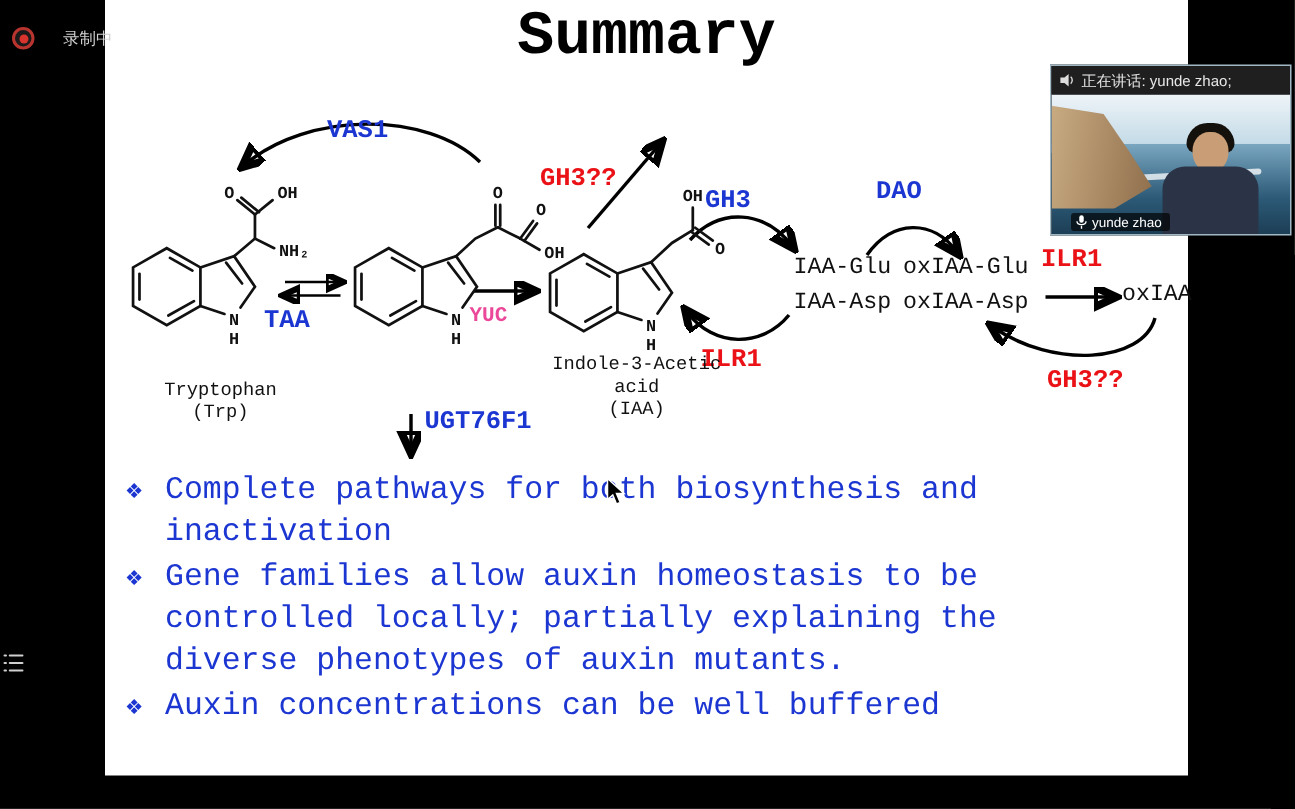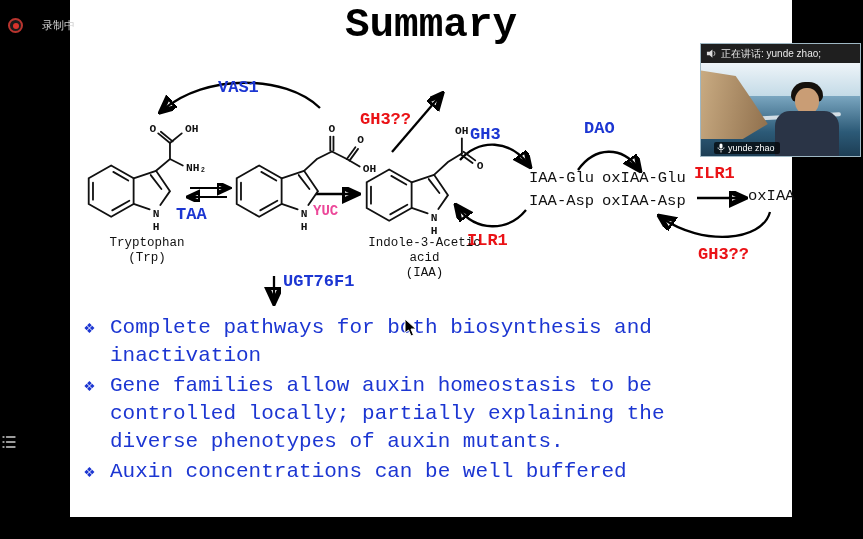--- a/index.html
+++ b/index.html
@@ -181,21 +181,21 @@
     <span class="lab red" style="left:624px;top:164px">ILR1</span>
     <span class="lab red" style="left:628px;top:245px">GH3??</span>
     <span class="lab blue" style="left:213px;top:272px">UGT76F1</span>
 
     <span class="chem" style="left:459px;top:169px">IAA-Glu</span>
     <span class="chem" style="left:459px;top:192px">IAA-Asp</span>
     <span class="chem" style="left:532px;top:169px">oxIAA-Glu</span>
     <span class="chem" style="left:532px;top:192px">oxIAA-Asp</span>
     <span class="chem" style="left:678px;top:187px">oxIAA</span>
 
-    <div class="cap" style="left:12px;top:236px;width:130px">
+    <div class="cap" style="left:12px;top:253px;width:130px">
       <div>Tryptophan</div>
       <div>(Trp)</div>
     </div>
     <div class="cap" style="left:282px;top:236px;width:145px">
       <div>Indole-3-Acetic acid</div>
       <div>(IAA)</div>
     </div>
 
     <div class="bullet" style="left:14px;top:314px;width:700px">
       <span class="mk">❖</span>

